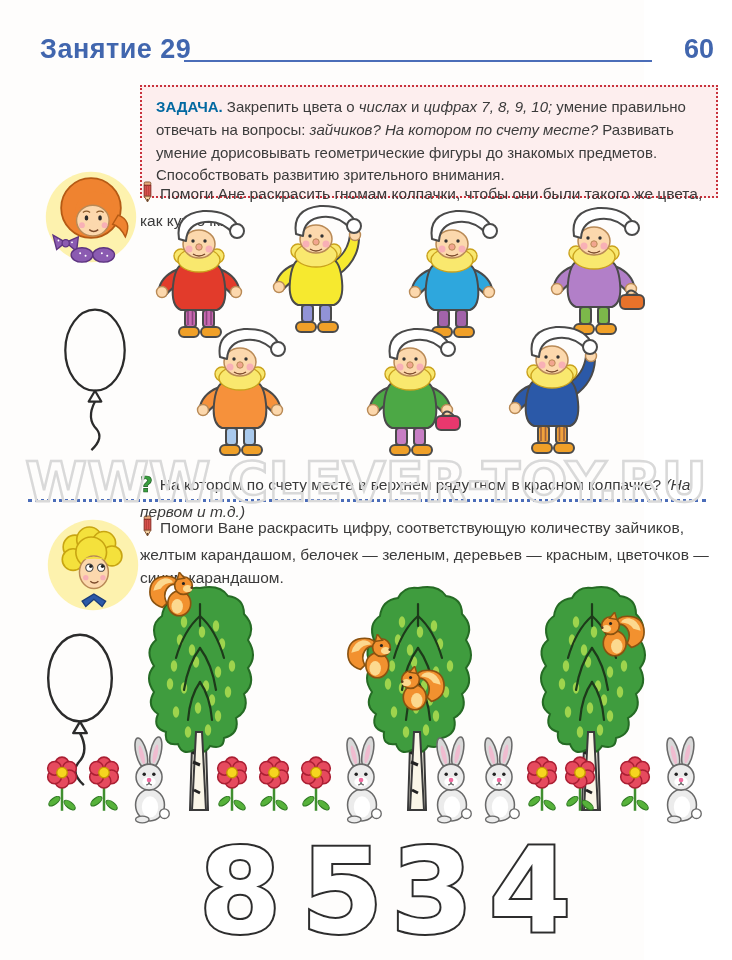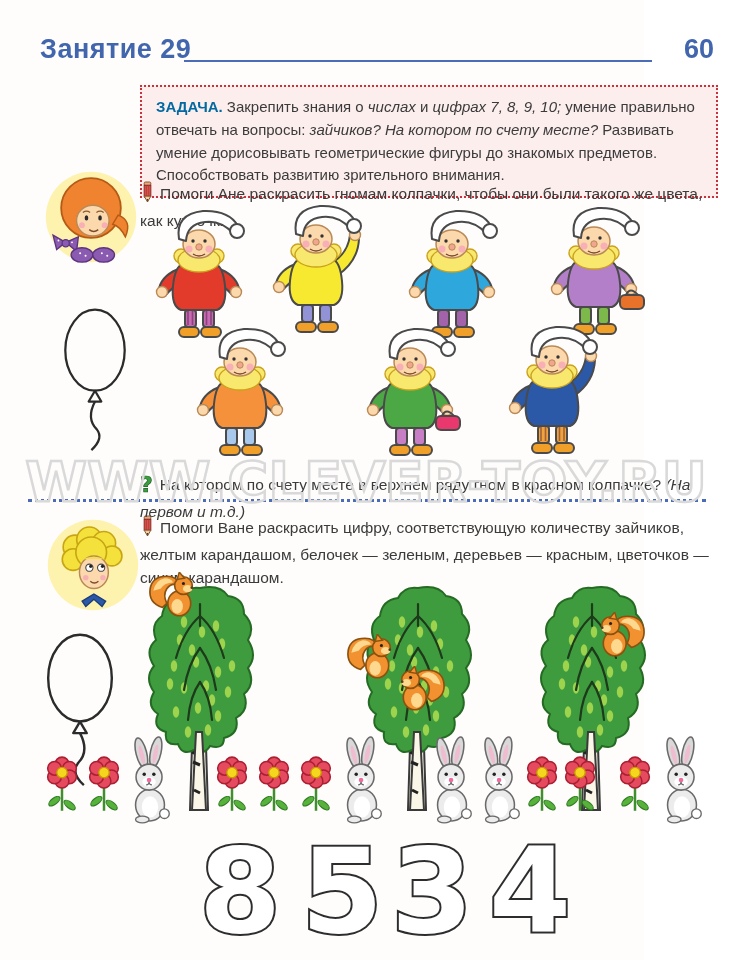--- a/index.html
+++ b/index.html
@@ -37,21 +37,21 @@
 </head>
 <body>
 
 <div id="page">
 
   <div class="header-title">Занятие 29</div>
   <div class="header-rule"></div>
   <div class="page-num">60</div>
 
   <div class="task-box">
-    <span class="lbl">ЗАДАЧА.</span><span> Закрепить знания о </span><i>числах</i><span> и </span><i>цифрах 7, 8, 9, 10;</i><span> умение правильно отвечать на вопросы: </span><i>зайчиков? На котором по счету месте?</i><span> Развивать умение дорисовывать геометрические фигуры до знакомых предметов. Способствовать развитию зрительного внимания.</span>
+    <span class="lbl">ЗАДАЧА.</span><span> Закрепить цвета о </span><i>числах</i><span> и </span><i>цифрах 7, 8, 9, 10;</i><span> умение правильно отвечать на вопросы: </span><i>зайчиков? На котором по счету месте?</i><span> Развивать умение дорисовывать геометрические фигуры до знакомых предметов. Способствовать развитию зрительного внимания.</span>
   </div>
 
   <div id="task1" class="task-text">
     <span class="picon"><svg width="15" height="24" viewBox="0 0 18 26">
           <rect x="5" y="1" width="8" height="4" rx="1.5" fill="#e8a87c" stroke="#8a5a3a" stroke-width="1.2"></rect>
           <rect x="5" y="5" width="8" height="13" fill="#d9534f" stroke="#8a2a22" stroke-width="1.2"></rect>
           <path d="M7.6 5 V18 M10.4 5 V18" stroke="#b03a34" stroke-width="1"></path>
           <path d="M5 18 L13 18 L9 25 Z" fill="#f3cf9e" stroke="#8a5a3a" stroke-width="1.2"></path>
           <path d="M8 21.5 L10 21.5 L9 25 Z" fill="#4a3a2a"></path>
         </svg></span><span>Помоги Ане раскрасить гномам колпачки, чтобы они были такого же цвета, как курточки.</span>

